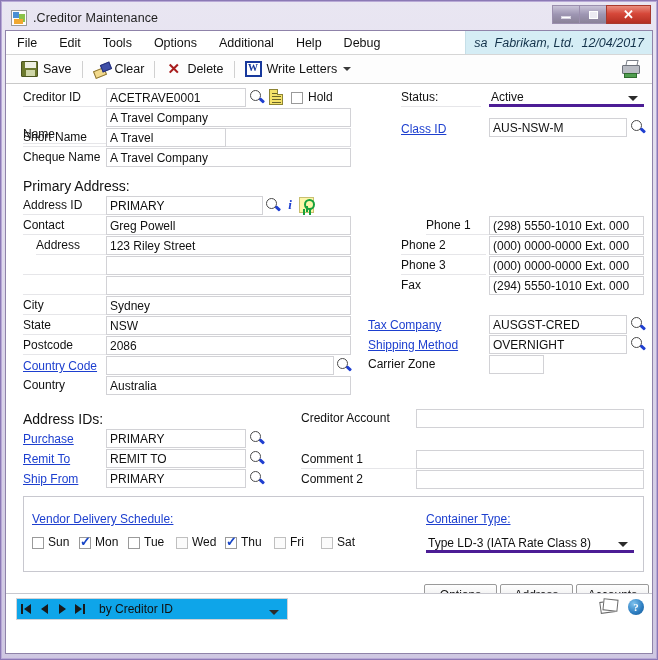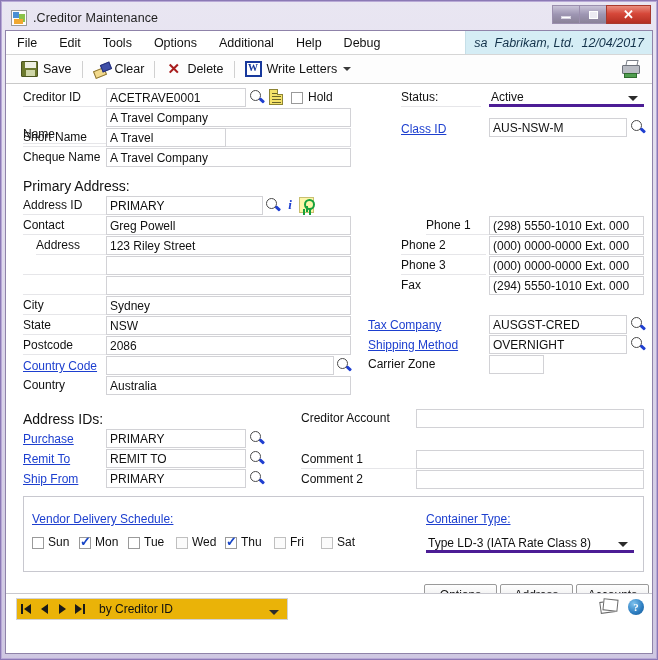--- a/index.html
+++ b/index.html
@@ -240,21 +240,21 @@
   
   #statusbar {
     position:absolute; left:0; right:0; bottom:0;
     height: 30px;
     border-top:1px solid #c8c8cf;
     background:#ffffff;
   }
   #nav-box {
     position:absolute; left:10px; top:4px;
     height:22px; width:272px;
-    border:1px solid #d2d2d6; background:#eab308;
+    border:1px solid #d2d2d6; background:#0ea5e9;
     display:flex; align-items:center;
   }
   .navbtn { width:18px; height:20px; display:flex; align-items:center; justify-content:center; cursor:pointer;}
   .tri-l { width:0;height:0;border-top:5px solid transparent;border-bottom:5px solid transparent;border-right:7px solid #1a1a1a;}
   .tri-r { width:0;height:0;border-top:5px solid transparent;border-bottom:5px solid transparent;border-left:7px solid #1a1a1a;}
   .bar-l { width:2px;height:10px;background:#1a1a1a; margin-right:1px;}
   .bar-r { width:2px;height:10px;background:#1a1a1a; margin-left:1px;}
   #nav-sel { flex:1 1 auto; position:relative; font-size:12px; padding-left:10px; color:#111; }
   #nav-sel .arrow { position:absolute; right:8px; top:8px;
     width:0;height:0;border-left:5px solid transparent;border-right:5px solid transparent;border-top:5px solid #2b2b2b;}

